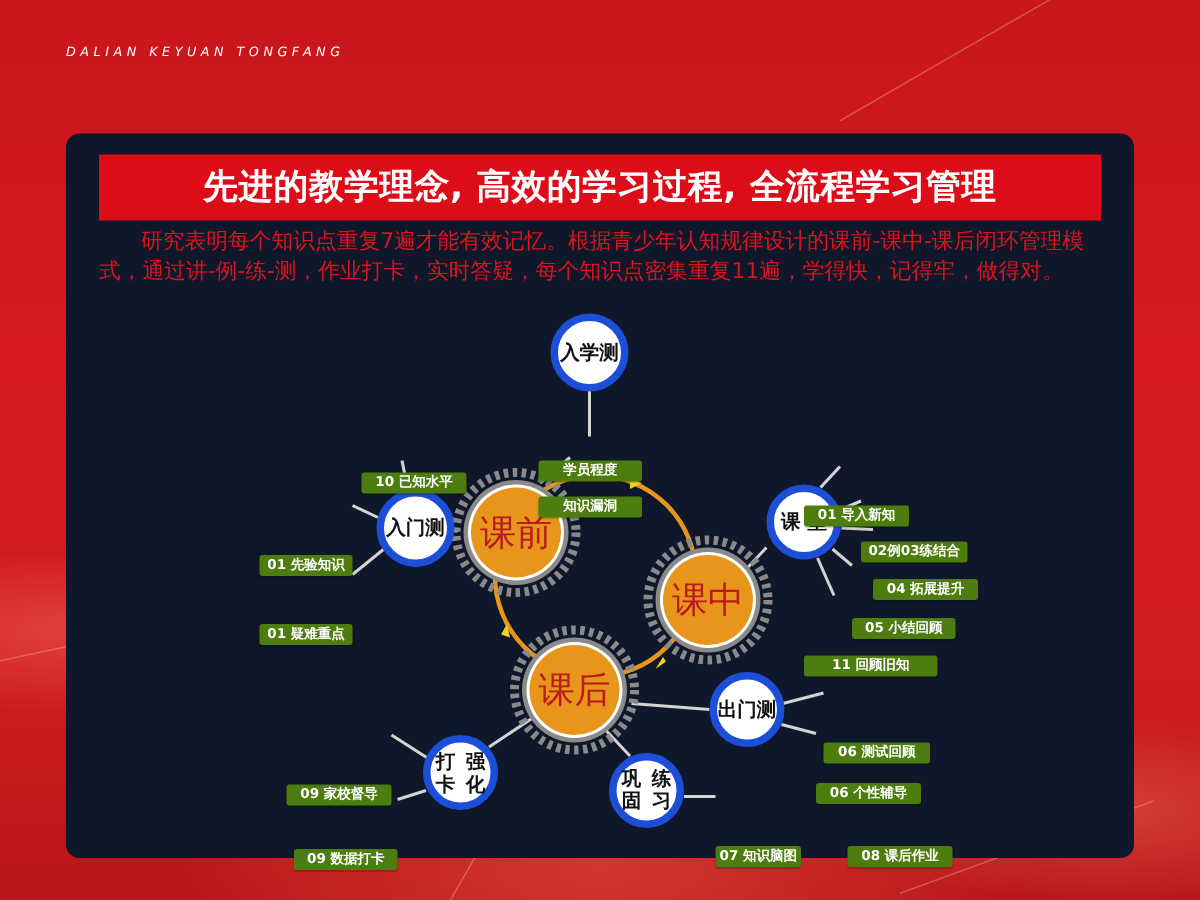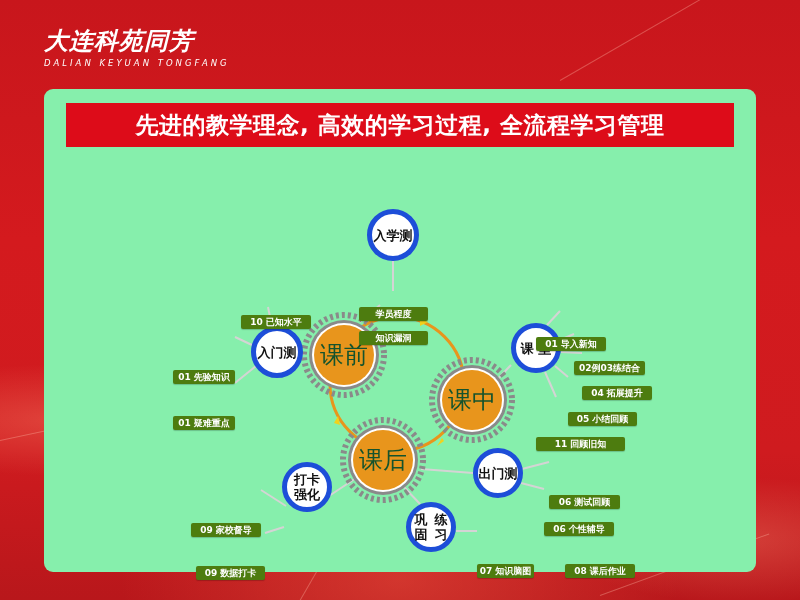--- a/index.html
+++ b/index.html
@@ -7,47 +7,47 @@
     font-family:"DejaVu Sans","Liberation Sans",sans-serif;
     background:
       radial-gradient(ellipse 300px 80px at 60px 420px, rgba(255,140,110,0.35), transparent 70%),
       radial-gradient(ellipse 260px 90px at 740px 540px, rgba(255,150,120,0.3), transparent 70%),
       radial-gradient(ellipse 400px 200px at 400px 580px, rgba(255,110,80,0.35), transparent 70%),
       linear-gradient(180deg,#c8161c 0%,#d41a1e 40%,#cf1b1f 75%,#b8171b 100%);}
   .streak{position:absolute;height:1px;background:rgba(255,190,170,0.35);transform-origin:left center;}
   .logo{position:absolute;left:44px;top:27px;color:#fff;}
   .logo-cn{font-size:24px;font-weight:bold;font-style:italic;letter-spacing:1px;line-height:28px;}
   .logo-en{font-size:8.5px;letter-spacing:3px;margin-top:3px;font-style:italic;}
-  .card{position:absolute;left:44px;top:89px;width:712px;height:483px;background:#86efac;border-radius:9px;}
+  .card{position:absolute;left:44px;top:89px;width:712px;height:483px;background:#0f172a;border-radius:9px;}
   .title-bar{position:absolute;left:22px;top:14px;width:668px;height:44px;background:#dd0c19;
     color:#fff;font-size:23px;font-weight:bold;text-align:center;line-height:44px;letter-spacing:0.5px;}
   .intro{position:absolute;left:22px;top:62px;width:670px;color:#e0121b;font-size:14.5px;line-height:20px;text-indent:28px;}
   svg.diagram{position:absolute;left:0;top:0;}
   .tag{position:absolute;height:14px;background:#4d7c0f;color:#fff;font-size:9px;font-weight:bold;
     line-height:14px;text-align:center;border-radius:2px;box-shadow:0 1px 1px rgba(0,0,0,0.2);white-space:nowrap;margin-top:40px;}
   .node{position:absolute;border:5px solid #1d4ed8;border-radius:50%;background:#fff;
     display:flex;align-items:center;justify-content:center;text-align:center;color:#111;font-weight:bold;
     font-size:13px;line-height:15px;box-sizing:border-box;}
-  .gear-label{position:absolute;color:#14532d;font-size:24px;text-align:center;display:flex;align-items:center;justify-content:center;}
+  .gear-label{position:absolute;color:#b91c1c;font-size:24px;text-align:center;display:flex;align-items:center;justify-content:center;}
 </style>
 </head>
 <body>
 
 <div class="streak" style="left:0;top:440px;width:170px;transform:rotate(-12deg);"></div>
 <div class="streak" style="left:560px;top:80px;width:200px;transform:rotate(-30deg);"></div>
 <div class="streak" style="left:300px;top:600px;width:160px;transform:rotate(-60deg);"></div>
 <div class="streak" style="left:600px;top:595px;width:180px;transform:rotate(-20deg);"></div>
 
 <div class="logo">
-  <div class="logo-cn">大连科苑同芳</div>
   <div class="logo-en">DALIAN  KEYUAN  TONGFANG</div>
 </div>
 
 <div class="card">
   <div class="title-bar">先进的教学理念, 高效的学习过程, 全流程学习管理</div>
+  <div class="intro">研究表明每个知识点重复7遍才能有效记忆。根据青少年认知规律设计的课前-课中-课后闭环管理模式，通过讲-例-练-测，作业打卡，实时答疑，每个知识点密集重复11遍，学得快，记得牢，做得对。</div>
 </div>
 
 <svg class="diagram" width="800" height="600">
   <g stroke="#d4d4d4" stroke-width="2" fill="none">
     <line x1="393" y1="260" x2="393" y2="291"></line>
     <line x1="380" y1="305" x2="360" y2="322"></line>
     <line x1="277" y1="352" x2="305" y2="354"></line>
     <line x1="272" y1="327" x2="268" y2="307"></line>
     <line x1="252" y1="345" x2="235" y2="337"></line>
     <line x1="256" y1="366" x2="235" y2="383"></line>
@@ -110,21 +110,21 @@
 <div class="tag" style="left:536px;top:297px;width:70px;">01 导入新知</div>
 <div class="tag" style="left:574px;top:321px;width:71px;">02例03练结合</div>
 <div class="tag" style="left:582px;top:346px;width:70px;">04 拓展提升</div>
 <div class="tag" style="left:568px;top:372px;width:69px;">05 小结回顾</div>
 <div class="tag" style="left:536px;top:397px;width:89px;">11 回顾旧知</div>
 
 <div class="node" style="left:473px;top:448px;width:50px;height:50px;">出门测</div>
 <div class="tag" style="left:549px;top:455px;width:71px;">06 测试回顾</div>
 <div class="tag" style="left:544px;top:482px;width:70px;">06 个性辅导</div>
 
-<div class="node" style="left:282px;top:462px;width:50px;height:50px;flex-direction:column;font-family:Liberation Serif, serif;">
+<div class="node" style="left:282px;top:490px;width:50px;height:50px;flex-direction:row;font-family:Liberation Serif, serif;">
   <span>打卡</span>
   <span>强化</span>
 </div>
 <div class="tag" style="left:191px;top:483px;width:70px;">09 家校督导</div>
 <div class="tag" style="left:196px;top:526px;width:69px;">09 数据打卡</div>
 
 <div class="node" style="left:406px;top:502px;width:50px;height:50px;flex-direction:row;">
   <span>巩固</span>
   <span>练习</span>
 </div>

